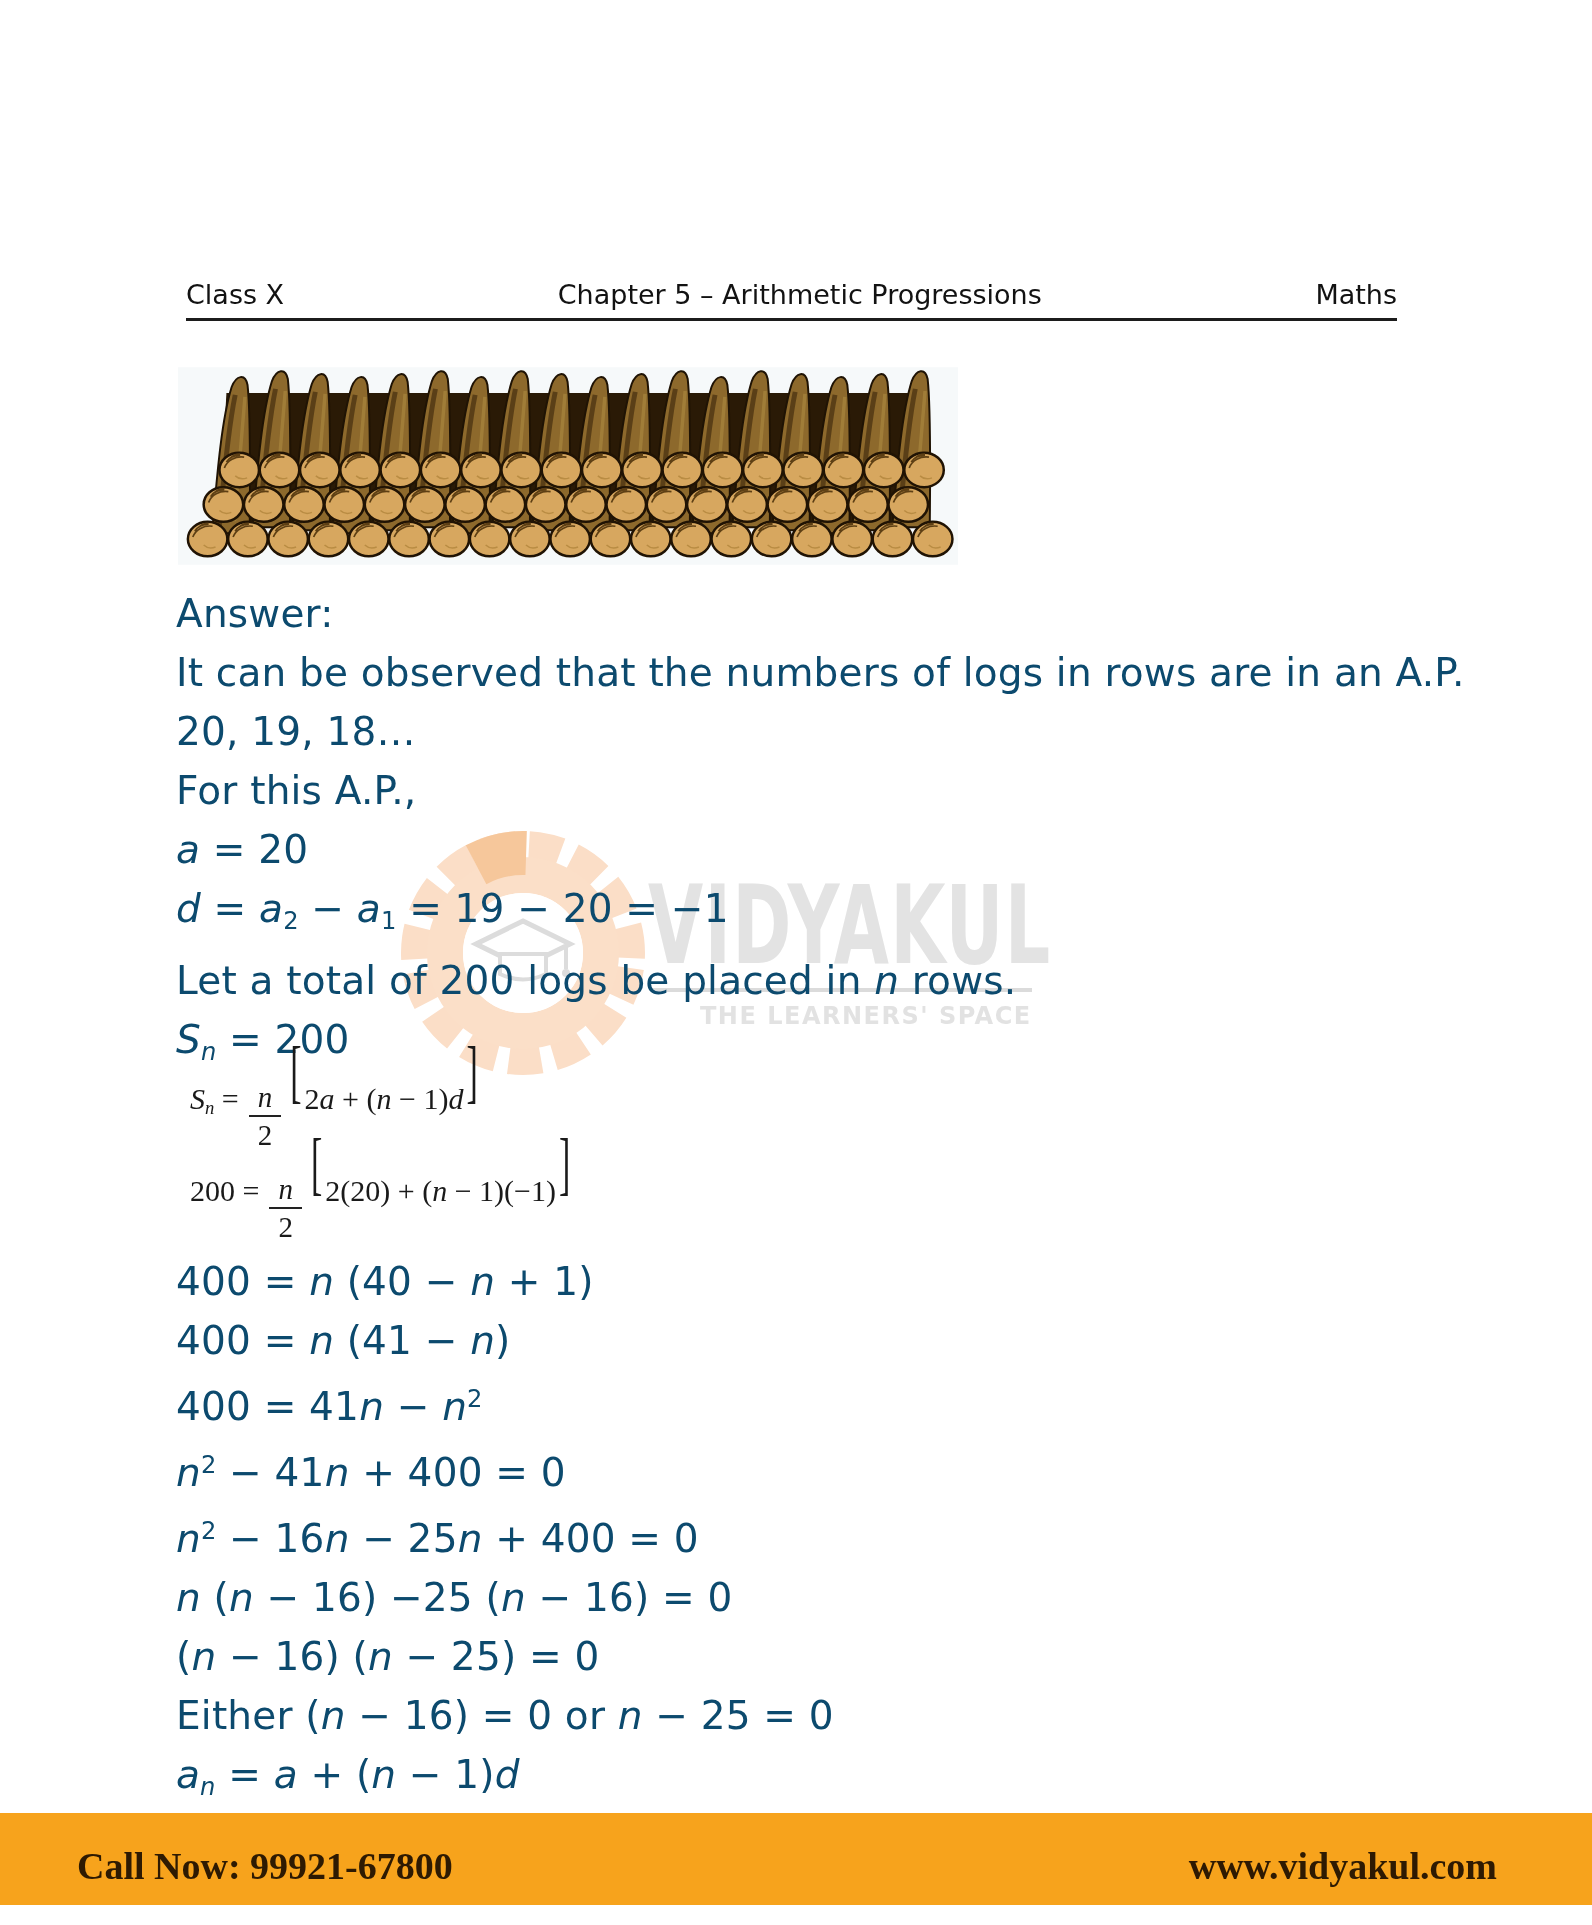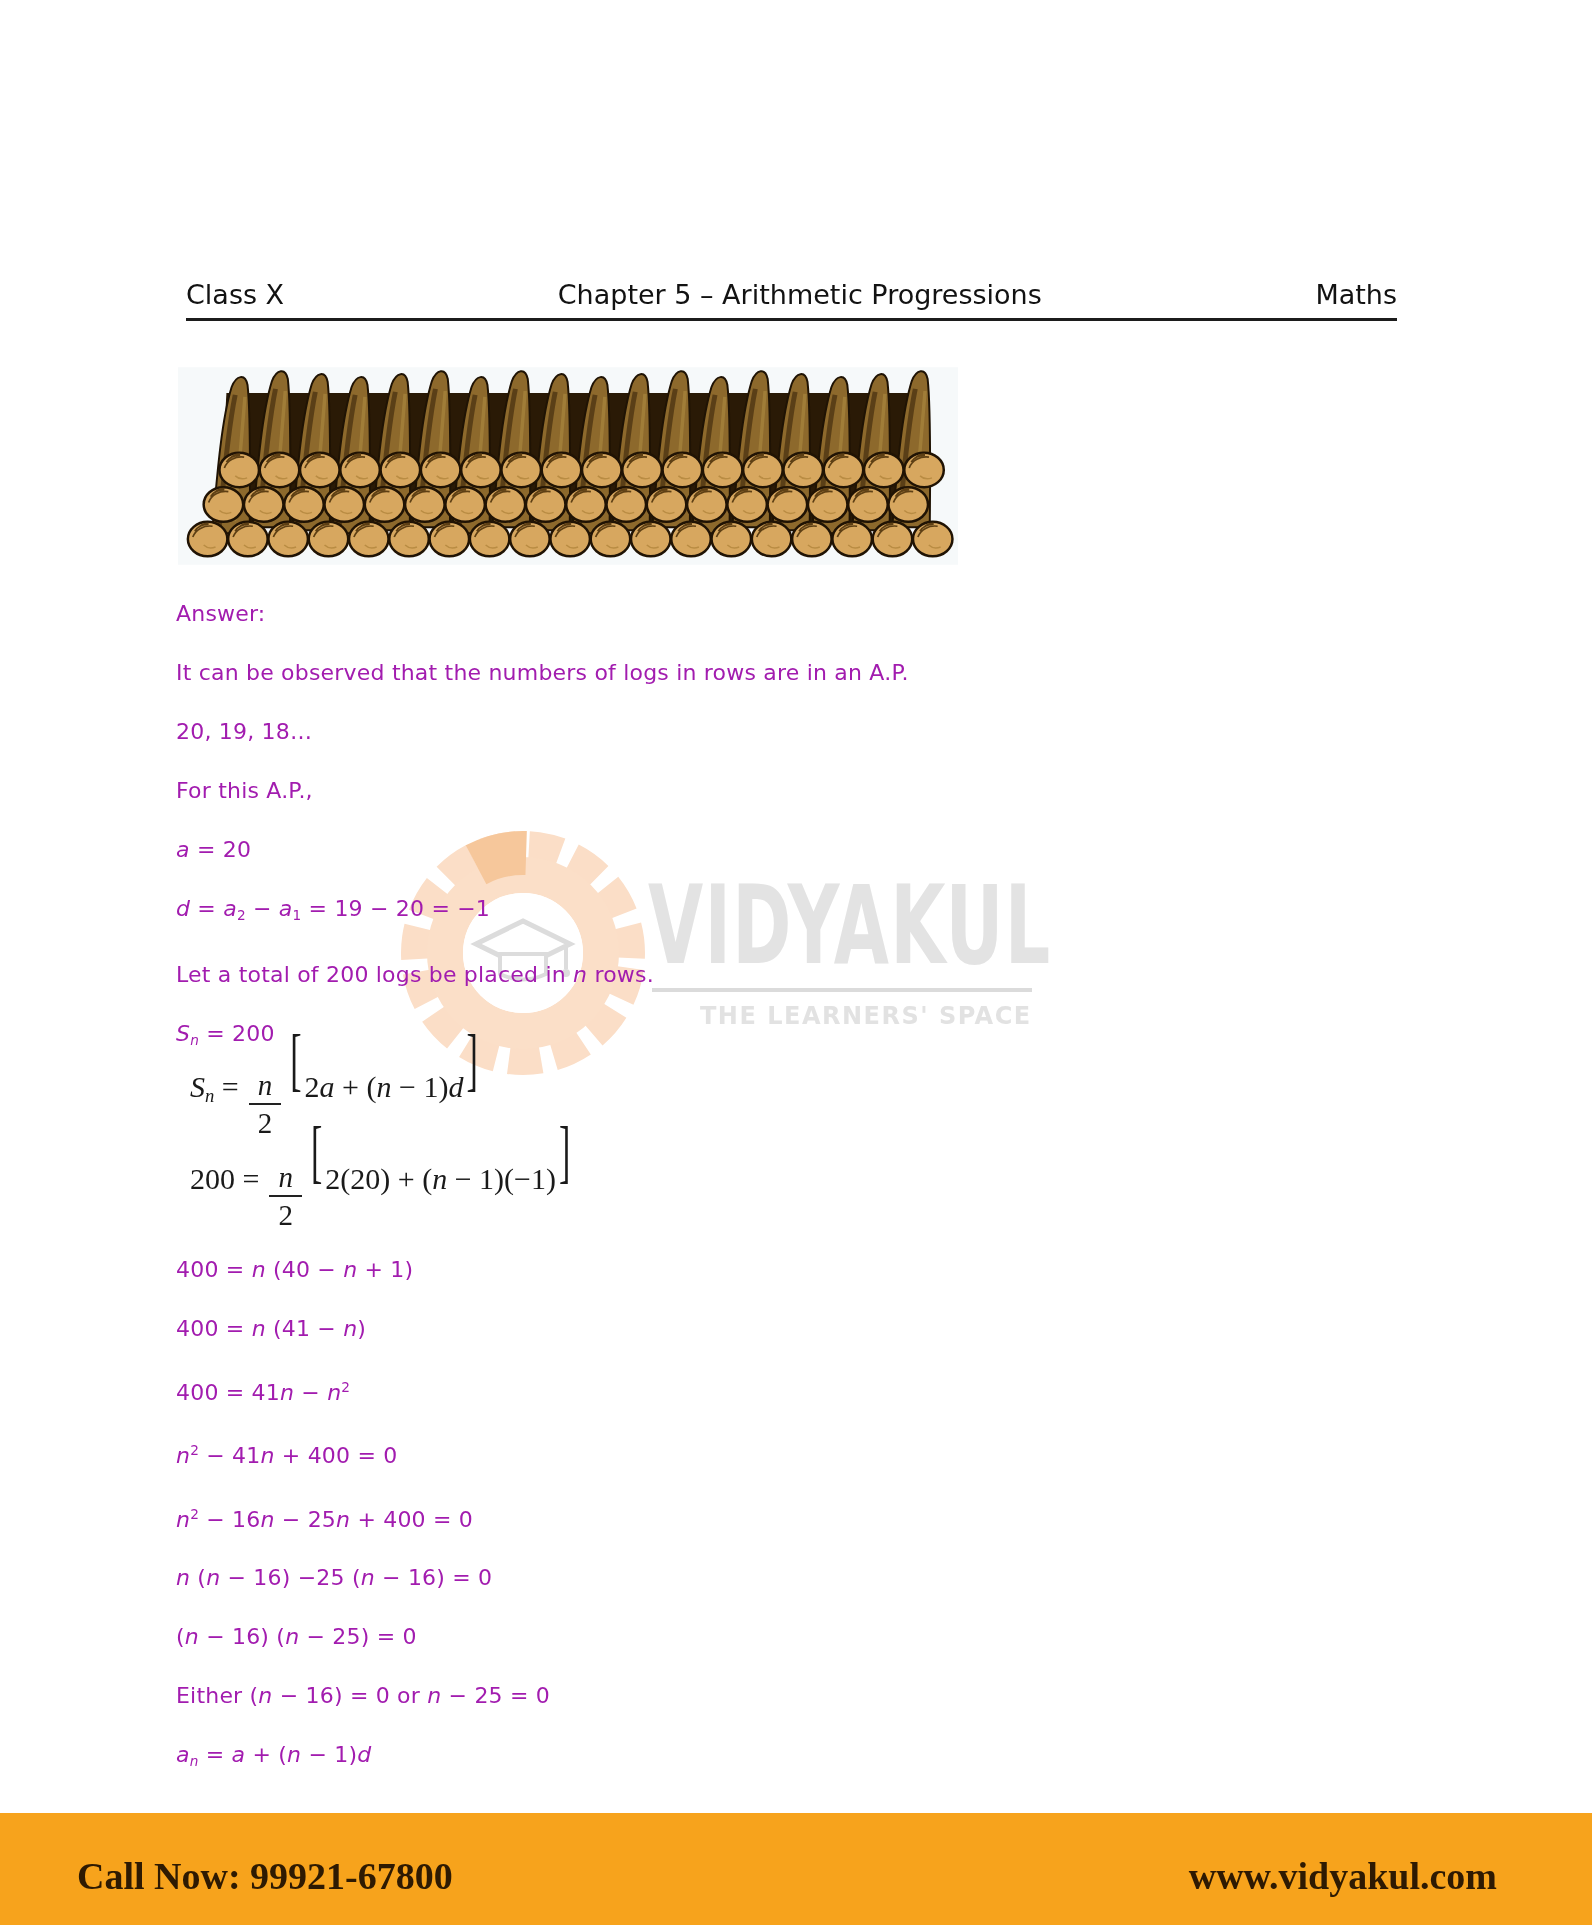--- a/index.html
+++ b/index.html
@@ -36,22 +36,22 @@
   .wm-tagline{
     position:absolute;left:700px;top:1002px;
     font-size:24px;font-weight:bold;color:#E2E2E2;letter-spacing:1.5px;
     white-space:nowrap;
   }
   
   .figure{position:absolute;left:178px;top:366px;width:780px;height:200px;z-index:2;}
   
   .solution{position:absolute;left:176px;top:584px;width:1260px;z-index:2;}
   .sol-line{
-    font-size:22px;line-height:59px;letter-spacing:0.2px;
-    white-space:nowrap;color:#a21caf;
+    font-size:39px;line-height:59px;letter-spacing:0.2px;
+    white-space:nowrap;color:#0c4a6e;
   }
   .seg-i{font-style:italic;}
   .seg-sub{font-size:0.62em;vertical-align:-0.28em;}
   .seg-isub{font-size:0.62em;vertical-align:-0.28em;font-style:italic;}
   .seg-sup{font-size:0.62em;vertical-align:0.55em;}
   
   .mathline{
     display:flex;height:92px;padding-left:14px;
     font-family:"Liberation Serif","DejaVu Serif",serif;
     font-size:30px;color:#1a1a1a;white-space:nowrap;
@@ -60,21 +60,21 @@
   .frac{display:inline-block;text-align:center;vertical-align:middle;margin:0 6px;font-size:29px;}
   .frac .num{display:block;padding:0 9px 3px;border-bottom:2px solid #222;line-height:1.05;}
   .frac .den{display:block;padding-top:3px;line-height:1.05;}
   .brk{
     display:inline-block;transform:scaleY(2.05);font-size:34px;
     margin:0 3px;font-weight:400;color:#1a1a1a;
   }
   .solution-bottom{margin-top:-14px;}
   
   .footer{
-    position:absolute;left:0;top:1813px;width:1592px;height:112px;
+    position:absolute;left:0;top:1813px;width:1592px;height:92px;
     background:#F7A31C;z-index:3;
     display:flex;justify-content:space-between;align-items:center;
     padding:14px 95px 0 77px;box-sizing:border-box;
     font-family:"Liberation Serif","DejaVu Serif",serif;
     font-weight:bold;font-size:38px;color:#2E1A02;text-align:center;
   }
 </style>
 </head>
 <body>
 

